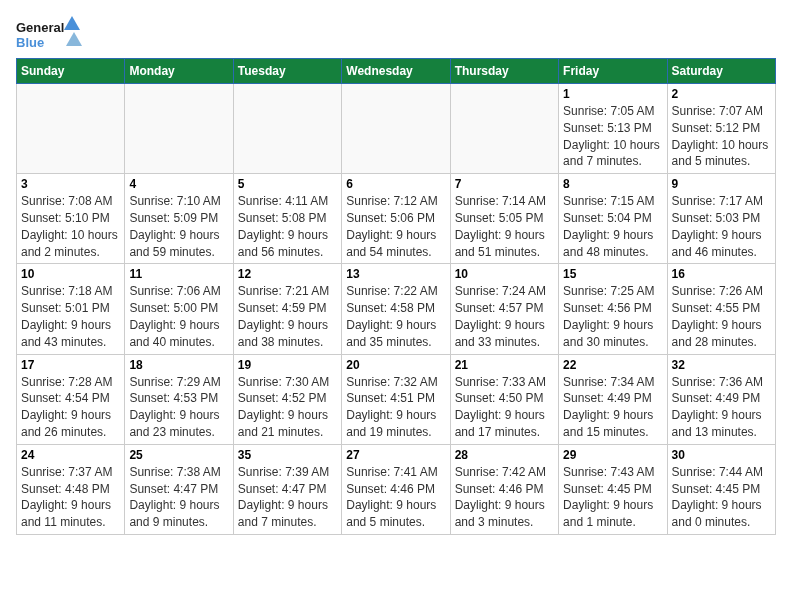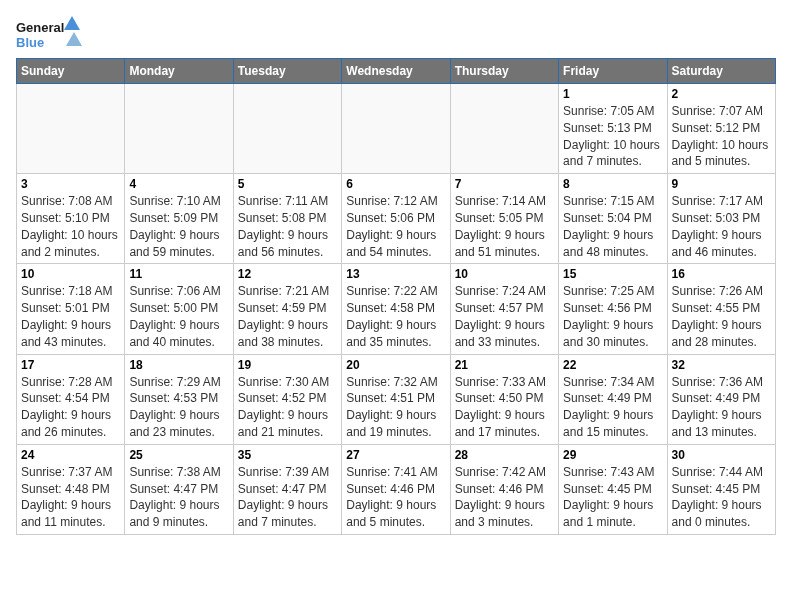--- a/index.html
+++ b/index.html
@@ -31,21 +31,21 @@
     .subtitle {
       font-size: 15px;
       color: #444;
     }
     .calendar {
       width: 100%;
       border-collapse: collapse;
       font-size: 11px;
     }
     .calendar th {
-      background: #737373;
+      background: #15803d;
       color: #fff;
       padding: 5px 4px;
       text-align: left;
       font-size: 12px;
       font-weight: bold;
       border: 1px solid #2a6aaf;
     }
     .calendar td {
       border: 1px solid #ccc;
       vertical-align: top;
@@ -127,21 +127,21 @@
 Daylight: 10 hours and 2 minutes.</div>
         </td>
         <td>
           <span class="day-num">4</span>
           <div class="day-info">Sunrise: 7:10 AM
 Sunset: 5:09 PM
 Daylight: 9 hours and 59 minutes.</div>
         </td>
         <td>
           <span class="day-num">5</span>
-          <div class="day-info">Sunrise: 7:11 AM
+          <div class="day-info">Sunrise: 4:11 AM
 Sunset: 5:08 PM
 Daylight: 9 hours and 56 minutes.</div>
         </td>
         <td>
           <span class="day-num">6</span>
           <div class="day-info">Sunrise: 7:12 AM
 Sunset: 5:06 PM
 Daylight: 9 hours and 54 minutes.</div>
         </td>
         <td>

